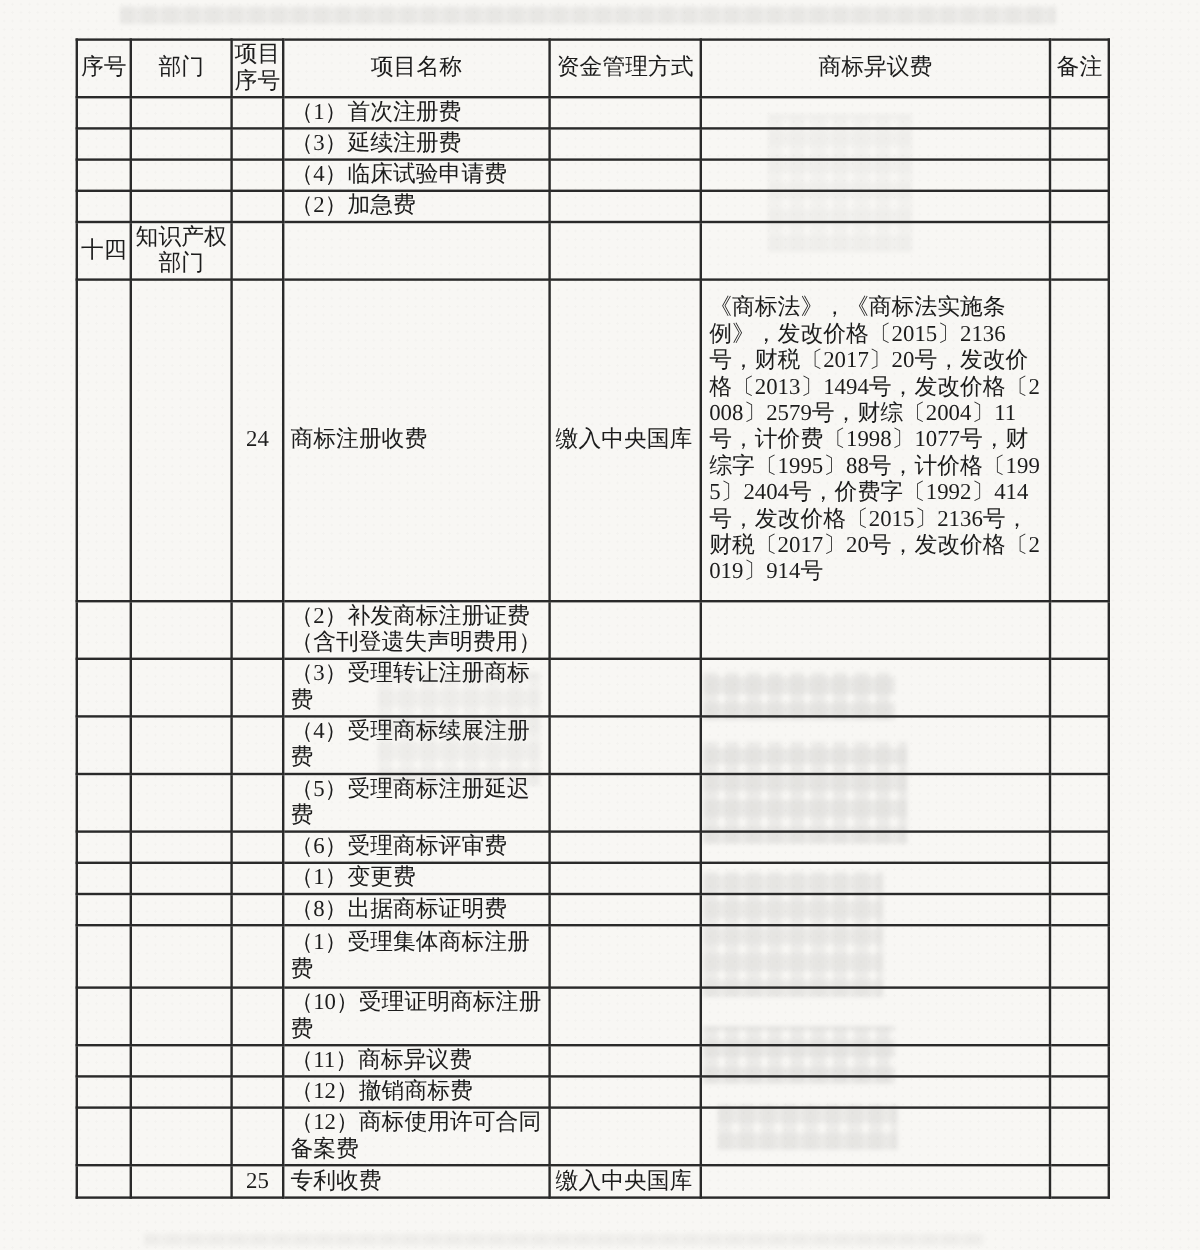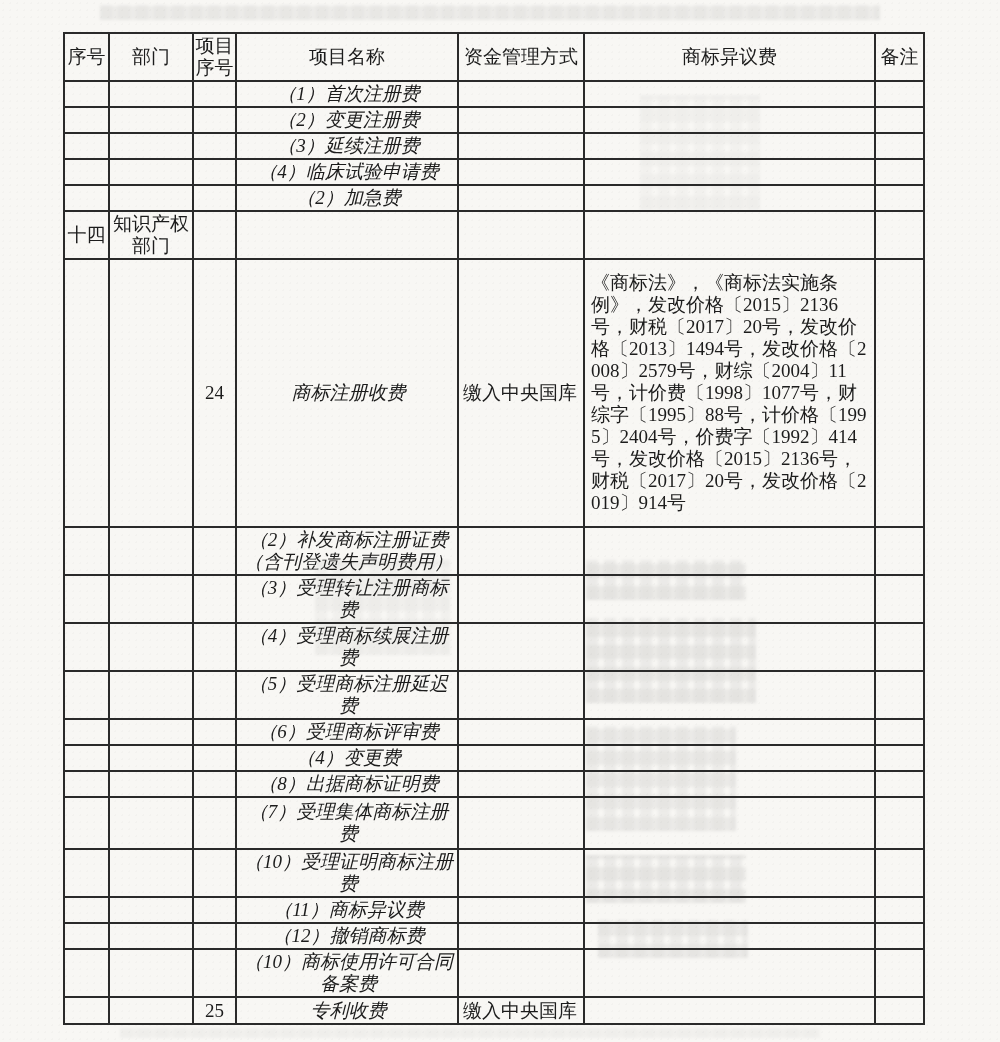--- a/index.html
+++ b/index.html
@@ -43,21 +43,21 @@
   }
   .fee-table td { padding: 1px 2px; text-align: center; }
   .col-seq       { width: 45px; }
   .col-dept      { width: 84px; }
   .col-item_no   { width: 43px; margin-left: 11px; }
   .col-item_name { width: 222px; }
   .col-fund_mode { width: 126px; }
   .col-policy_basis { width: 291px; }
   .col-remarks   { width: 49px; }
   td.col-seq, td.col-item_no, td.col-dept { padding-left: 0; padding-right: 0; }
-  td.col-item_name    { text-align: center; padding-left: 5px; padding-right: 2px; font-style: italic; }
+  td.col-item_name    { text-align: left; padding-left: 5px; padding-right: 2px; }
   td.col-fund_mode    { text-align: left; padding-left: 4px; padding-right: 2px; }
   td.col-policy_basis { text-align: left; padding-left: 6px; padding-right: 3px; line-height: 22px; }
   
   .ghost {
     position: absolute;
     pointer-events: none;
     filter: blur(1.6px);
     background-image:
       repeating-linear-gradient(0deg, rgba(120,120,120,0.55) 0 14px, rgba(120,120,120,0) 14px 22px),
       repeating-linear-gradient(90deg, rgba(125,125,125,0.50) 0 12px, rgba(125,125,125,0) 12px 18px);
@@ -106,29 +106,20 @@
           <td class="col-item_no"></td>
           <td class="col-item_name">（1）首次注册费</td>
           <td class="col-fund_mode"></td>
           <td class="col-policy_basis"></td>
           <td class="col-remarks"></td>
         </tr>
         <tr style="height: 23px;">
           <td class="col-seq"></td>
           <td class="col-dept"></td>
           <td class="col-item_no"></td>
-          <td class="col-item_name">（2）变更注册费</td>
-          <td class="col-fund_mode"></td>
-          <td class="col-policy_basis"></td>
-          <td class="col-remarks"></td>
-        </tr>
-        <tr style="height: 23px;">
-          <td class="col-seq"></td>
-          <td class="col-dept"></td>
-          <td class="col-item_no"></td>
           <td class="col-item_name">（3）延续注册费</td>
           <td class="col-fund_mode"></td>
           <td class="col-policy_basis"></td>
           <td class="col-remarks"></td>
         </tr>
         <tr style="height: 24px;">
           <td class="col-seq"></td>
           <td class="col-dept"></td>
           <td class="col-item_no"></td>
           <td class="col-item_name">（4）临床试验申请费</td>
@@ -205,39 +196,39 @@
           <td class="col-item_no"></td>
           <td class="col-item_name">（6）受理商标评审费</td>
           <td class="col-fund_mode"></td>
           <td class="col-policy_basis"></td>
           <td class="col-remarks"></td>
         </tr>
         <tr style="height: 22px;">
           <td class="col-seq"></td>
           <td class="col-dept"></td>
           <td class="col-item_no"></td>
-          <td class="col-item_name">（4）变更费</td>
+          <td class="col-item_name">（1）变更费</td>
           <td class="col-fund_mode"></td>
           <td class="col-policy_basis"></td>
           <td class="col-remarks"></td>
         </tr>
         <tr style="height: 23px;">
           <td class="col-seq"></td>
           <td class="col-dept"></td>
           <td class="col-item_no"></td>
           <td class="col-item_name">（8）出据商标证明费</td>
           <td class="col-fund_mode"></td>
           <td class="col-policy_basis"></td>
           <td class="col-remarks"></td>
         </tr>
         <tr style="height: 52px;">
           <td class="col-seq"></td>
           <td class="col-dept"></td>
           <td class="col-item_no"></td>
-          <td class="col-item_name">（7）受理集体商标注册费</td>
+          <td class="col-item_name">（1）受理集体商标注册费</td>
           <td class="col-fund_mode"></td>
           <td class="col-policy_basis"></td>
           <td class="col-remarks"></td>
         </tr>
         <tr style="height: 45px;">
           <td class="col-seq"></td>
           <td class="col-dept"></td>
           <td class="col-item_no"></td>
           <td class="col-item_name">（10）受理证明商标注册费</td>
           <td class="col-fund_mode"></td>
@@ -259,21 +250,21 @@
           <td class="col-item_no"></td>
           <td class="col-item_name">（12）撤销商标费</td>
           <td class="col-fund_mode"></td>
           <td class="col-policy_basis"></td>
           <td class="col-remarks"></td>
         </tr>
         <tr style="height: 47px;">
           <td class="col-seq"></td>
           <td class="col-dept"></td>
           <td class="col-item_no"></td>
-          <td class="col-item_name">（10）商标使用许可合同备案费</td>
+          <td class="col-item_name">（12）商标使用许可合同备案费</td>
           <td class="col-fund_mode"></td>
           <td class="col-policy_basis"></td>
           <td class="col-remarks"></td>
         </tr>
         <tr style="height: 27px;">
           <td class="col-seq"></td>
           <td class="col-dept"></td>
           <td class="col-item_no">25</td>
           <td class="col-item_name">专利收费</td>
           <td class="col-fund_mode">缴入中央国库</td>

